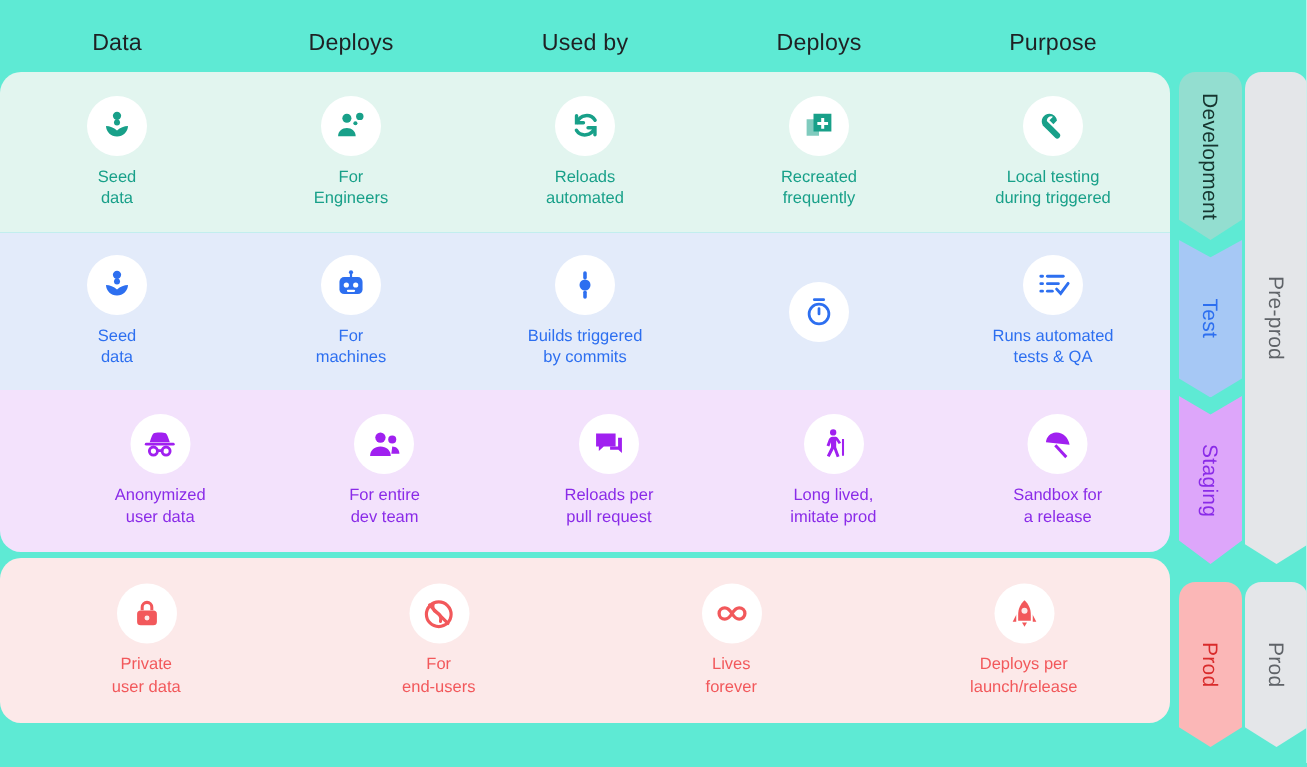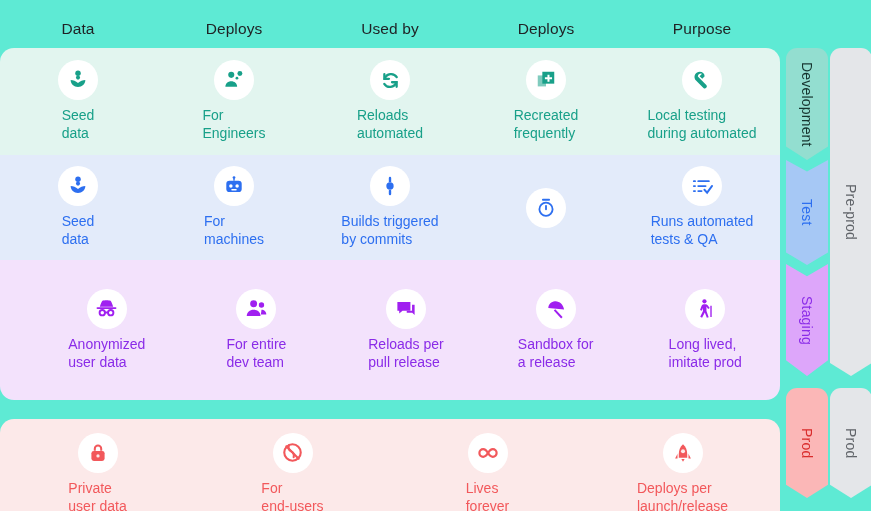--- a/index.html
+++ b/index.html
@@ -42,45 +42,45 @@
     width: 780px;
   }
   .env-row {
     width: 780px;
     display: flex;
     align-items: center;
     position: relative;
   }
   .env-row.dev      { height: 107px; background: #e2f5ef; border-radius: 14px 14px 0 0; }
   .env-row.test     { height: 105px; background: #e3ebfa; }
-  .env-row.staging  { height: 140px; background: #f3e2fc; border-radius: 0 0 14px 14px; padding-left: 32px; }
-  .env-row.prod     { height: 110px; background: #fce9e9; border-radius: 14px; margin-top: 19px; }
+  .env-row.staging  { height: 108px; background: #f3e2fc; border-radius: 0 0 14px 14px; padding-left: 32px; }
+  .env-row.prod     { height: 110px; background: #fce9e9; border-radius: 14px; margin-top: 4px; }
 
   .cell {
     flex: 1 1 0;
     display: flex;
     flex-direction: column;
     align-items: center;
     justify-content: center;
     gap: 7px;
     padding: 0 4px;
   }
   .icon-badge {
     width: 40px; height: 40px;
     border-radius: 50%;
     background: #ffffff;
     display: flex;
     align-items: center;
     justify-content: center;
   }
   .icon-badge svg { display: block; }
   .cell-label {
-    font-size: 14px;
+    font-size: 11px;
     line-height: 1.28;
-    text-align: left;
+    text-align: center;
     white-space: pre-line;
   }
 
   .dev     .cell-label { color: #18a089; }
   .test    .cell-label { color: #2d6ff0; }
   .staging .cell-label { color: #8a2be8; }
   .prod    .cell-label { color: #f2585b; }
 
   
   .ribbon {
@@ -212,21 +212,21 @@
 frequently</span>
       </div>
 
       <div class="cell">
         <span class="icon-badge">
           <svg width="22" height="22" viewBox="0 0 24 24" fill="#18a089">
             <path d="M9.4 3a5.6 5.6 0 0 0-4.9 8.3l-.1.1 4.3 4.3 4.9 4.9a2.2 2.2 0 0 0 3.1-3.1l-4.9-4.9-4.3-4.3A3.2 3.2 0 0 1 12 5.2l-2.6 2.6 2.9 2.9L14.9 8A5.6 5.6 0 0 0 9.4 3z"></path>
           </svg>
         </span>
         <span class="cell-label">Local testing
-during automated</span>
+during triggered</span>
       </div>
     </div>
 
     <div class="env-row test">
 
       <div class="cell">
         <span class="icon-badge">
           <svg width="22" height="22" viewBox="0 0 24 24" fill="#2d6ff0">
             <circle cx="12" cy="4.6" r="3"></circle>
             <circle cx="12" cy="9.4" r="2.2"></circle>
@@ -319,44 +319,44 @@
       </div>
 
       <div class="cell">
         <span class="icon-badge">
           <svg width="22" height="22" viewBox="0 0 24 24" fill="#a020f0">
             <path d="M2.6 4.4h14.2v9.4H8.2L4.6 17v-3.2H2.6z"></path>
             <path d="M18.6 7.4h2.8v11.2l-2.6-2.4h-6v-2.4h5.8z"></path>
           </svg>
         </span>
         <span class="cell-label">Reloads per
-pull release</span>
-      </div>
-
-      <div class="cell">
-        <span class="icon-badge">
-          <svg width="22" height="22" viewBox="0 0 24 24" fill="#a020f0">
-            <path d="M20.8 12.6C20 7.2 15.6 3.2 10.8 3.6 6.8 3.9 3.9 6.8 3.6 10.8z"></path>
-            <path d="M11.2 12.2l8 8.6-1.6 1.5-8-8.6z"></path>
-          </svg>
-        </span>
-        <span class="cell-label">Sandbox for
-a release</span>
+pull request</span>
       </div>
 
       <div class="cell">
         <span class="icon-badge">
           <svg width="22" height="22" viewBox="0 0 24 24" fill="#a020f0">
             <circle cx="11.4" cy="3.6" r="2.3"></circle>
             <path d="M10.6 6.8c-1.4.3-2.2 1.2-2.6 2.5L6.6 13l2 .8 1.2-3v3.5l-3 6.2 2 1 3-5.8 2.2 5.9 2-.7-2.4-6.6V9.2l1.8 2.8 1.8-1-2.3-3.2c-.6-.8-1.3-1.1-2.2-1.1z"></path>
             <path d="M17.8 8.4h1.5v12.2h-1.5z"></path>
           </svg>
         </span>
         <span class="cell-label">Long lived,
 imitate prod</span>
+      </div>
+
+      <div class="cell">
+        <span class="icon-badge">
+          <svg width="22" height="22" viewBox="0 0 24 24" fill="#a020f0">
+            <path d="M20.8 12.6C20 7.2 15.6 3.2 10.8 3.6 6.8 3.9 3.9 6.8 3.6 10.8z"></path>
+            <path d="M11.2 12.2l8 8.6-1.6 1.5-8-8.6z"></path>
+          </svg>
+        </span>
+        <span class="cell-label">Sandbox for
+a release</span>
       </div>
     </div>
 
     <div class="env-row prod">
 
       <div class="cell">
         <span class="icon-badge">
           <svg width="22" height="22" viewBox="0 0 24 24" fill="#f2585b">
             <path d="M7.4 9.6V7.4a4.6 4.6 0 1 1 9.2 0v2.2h-2.2V7.4a2.4 2.4 0 1 0-4.8 0v2.2z"></path>
             <rect x="4.8" y="9.8" width="14.4" height="10.8" rx="2.6"></rect>

